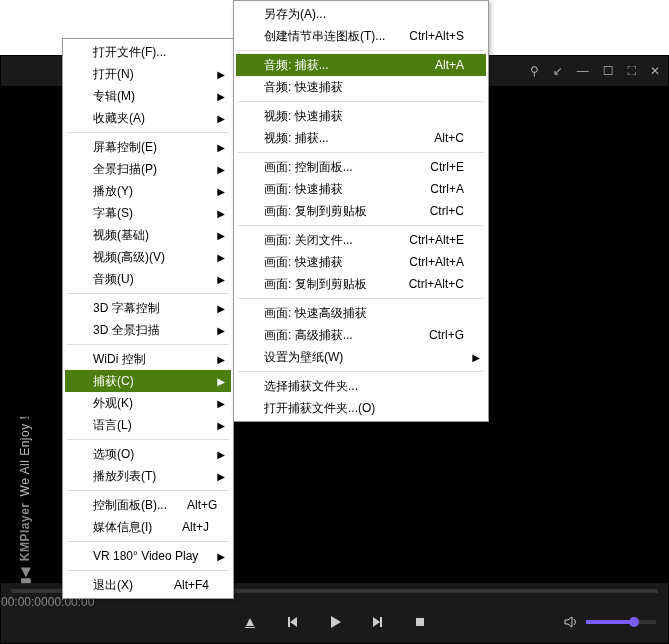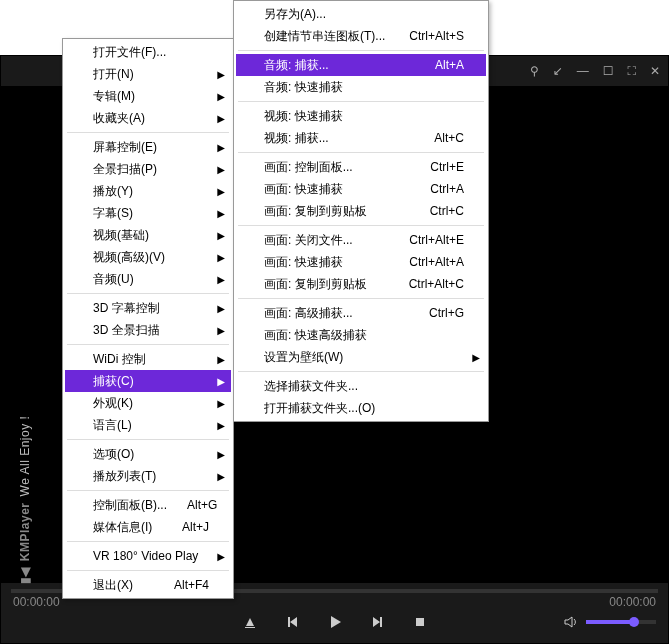--- a/index.html
+++ b/index.html
@@ -3,34 +3,34 @@
 <meta charset="utf-8">
 <style>
 *{margin:0;padding:0;box-sizing:border-box;font-family:"Microsoft YaHei",sans-serif;font-size:12px}
 body{width:669px;height:644px;background:#fff;position:relative;overflow:hidden}
 .player{position:absolute;left:0;right:0;top:55px;bottom:0;background:#1a1a1a;border:1px solid #000}
 .titlebar{height:30px;display:flex;justify-content:flex-end;align-items:center;padding-right:8px;gap:14px}
 .titlebar span{color:#aaa;cursor:pointer}
 .video-area{position:absolute;left:0;right:0;top:30px;bottom:60px;background:#000}
 .bottom-bar{position:absolute;left:0;right:0;bottom:0;height:60px;background:#1a1a1a}
 .progress{height:4px;background:#333;position:relative;margin:6px 10px 0}
-.time-row{display:flex;justify-content:space-between;color:#888;font-size:11px;padding:2px 12px}
+.time-row{display:flex;color:#888;font-size:11px;padding:2px 0}
 .controls{display:flex;align-items:center;justify-content:center;gap:30px;margin-top:4px}
 .controls svg{fill:#ccc}
 .vol{position:absolute;right:12px;bottom:14px;display:flex;align-items:center;gap:8px}
 .vol-track{width:70px;height:4px;background:#333;position:relative}
 .vol-fill{position:absolute;left:0;top:0;bottom:0;width:70%;background:#7b5cff}
 .vol-thumb{position:absolute;right:-4px;top:-3px;width:10px;height:10px;border-radius:50%;background:#7b5cff}
 .brand{position:absolute;left:32px;bottom:60px;transform:rotate(-90deg);transform-origin:left bottom;color:#bbb;font-size:13px;white-space:nowrap;letter-spacing:.5px}
 .brand b{color:#888;font-weight:bold;margin-right:6px}
 .menu{position:absolute;background:#fff;border:1px solid #999;box-shadow:2px 2px 4px rgba(0,0,0,.25);padding:2px}
 .menu1{left:62px;top:38px;width:172px}
 .menu2{left:233px;top:0;width:256px}
 .mi{display:flex;align-items:center;height:22px;padding:0 22px 0 28px;position:relative;cursor:default;white-space:nowrap}
-.mi.hl{background:#6d28d9;color:#fff}
+.mi.hl{background:#4d7c0f;color:#fff}
 .mi .sc{margin-left:auto;padding-left:20px}
 .mi .ar{position:absolute;right:6px;font-size:10px}
 .sep{height:1px;background:#ddd;margin:3px 2px}
 </style>
 </head>
 <body>
 
 <div class="player">
   <div class="titlebar">
     <span>⚲</span>
@@ -226,27 +226,27 @@
     <div class="mi">
       <span>画面: 快速捕获</span>
       <span class="sc">Ctrl+Alt+A</span>
     </div>
     <div class="mi">
       <span>画面: 复制到剪贴板</span>
       <span class="sc">Ctrl+Alt+C</span>
     </div>
     <div class="sep"></div>
     <div class="mi">
+      <span>画面: 快速高级捕获</span>
+    </div>
+    <div class="mi">
       <span>画面: 高级捕获...</span>
       <span class="sc">Ctrl+G</span>
     </div>
     <div class="mi">
-      <span>画面: 快速高级捕获</span>
-    </div>
-    <div class="mi">
       <span>设置为壁纸(W)</span>
       <span class="ar">▶</span>
     </div>
     <div class="sep"></div>
     <div class="mi">
       <span>选择捕获文件夹...</span>
     </div>
     <div class="mi">
       <span>打开捕获文件夹...(O)</span>
     </div>

